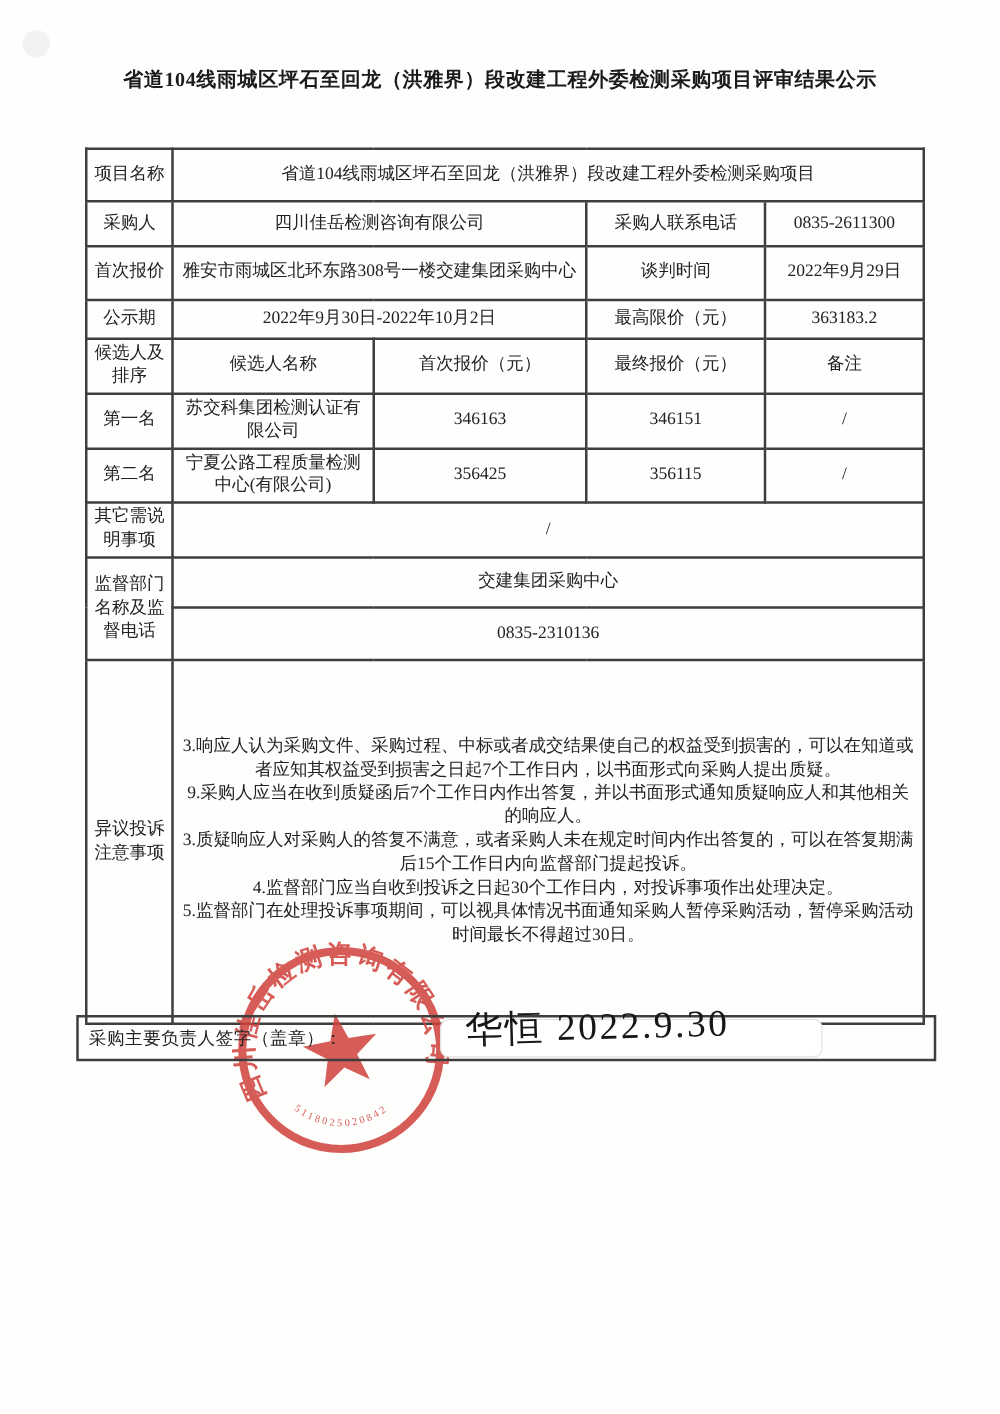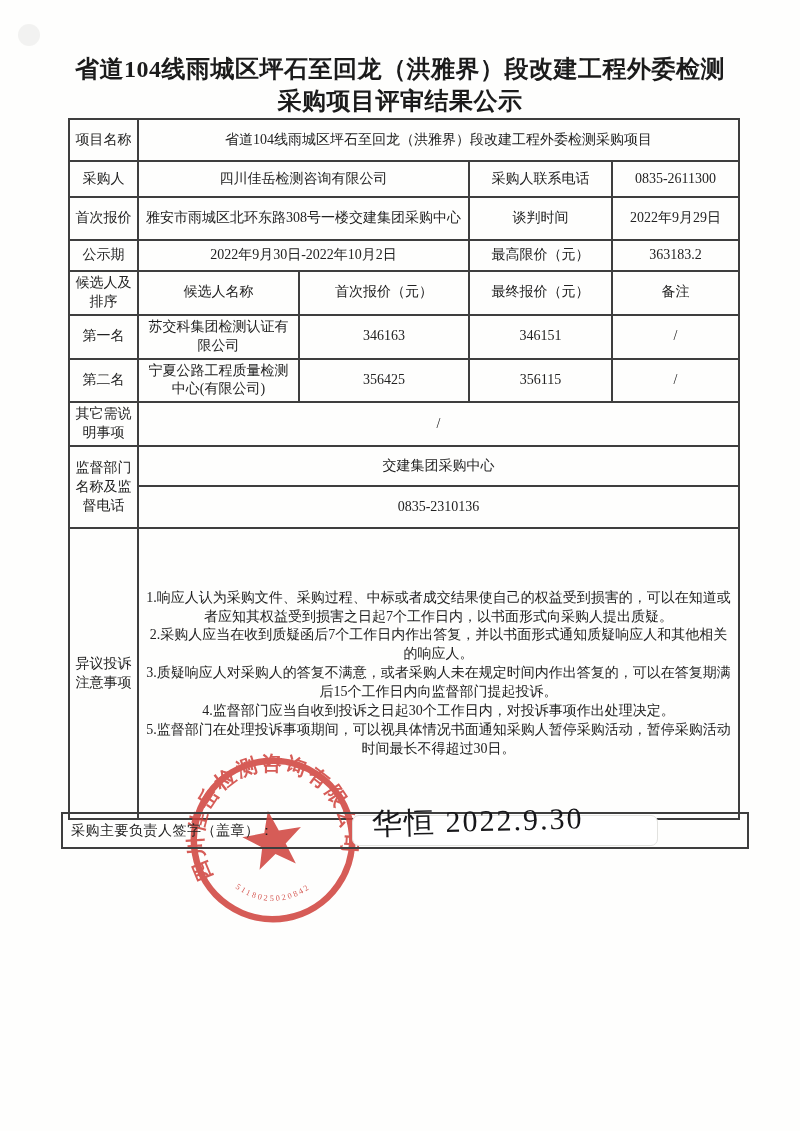--- a/index.html
+++ b/index.html
@@ -11,21 +11,21 @@
     font-family:"Liberation Serif", serif;
     color:#212121;
     overflow:hidden;
   }
   .scan-smudge {
     position:absolute; left:18px; top:24px; width:22px; height:22px;
     background:#ededeb; border-radius:50%; opacity:.7;
   }
   .doc-title {
     position:absolute; left:75px; top:54px; width:650px;
-    text-align:center; font-size:24px; font-weight:700;
+    text-align:center; font-size:16px; font-weight:700;
     line-height:1.32; letter-spacing:.5px; color:#1b1b1b;
   }
   table.main {
     position:absolute; left:68px; top:118px; width:670px;
     border-collapse:collapse; table-layout:fixed;
   }
   table.main td {
     border:2px solid #3e3e3e;
     font-size:14px; text-align:center; vertical-align:middle;
     padding:2px 5px; line-height:1.35; color:#222;
@@ -130,22 +130,22 @@
       <tr class="r9a">
         <td rowspan="2">监督部门名称及监督电话</td>
         <td colspan="4">交建集团采购中心</td>
       </tr>
       <tr class="r9b">
         <td colspan="4">0835-2310136</td>
       </tr>
       <tr class="r10">
         <td>异议投诉注意事项</td>
         <td colspan="4" class="objection-text">
-          <p class="para">1.响应人认为采购文件、采购过程、中标或者成交结果使自己的权益受到损害的，可以在知道或者应知其权益受到损害之日起7个工作日内，以书面形式向采购人提出质疑。</p>
-          <p class="para">2.采购人应当在收到质疑函后7个工作日内作出答复，并以书面形式通知质疑响应人和其他相关的响应人。</p>
+          <p class="para">3.响应人认为采购文件、采购过程、中标或者成交结果使自己的权益受到损害的，可以在知道或者应知其权益受到损害之日起7个工作日内，以书面形式向采购人提出质疑。</p>
+          <p class="para">9.采购人应当在收到质疑函后7个工作日内作出答复，并以书面形式通知质疑响应人和其他相关的响应人。</p>
           <p class="para">3.质疑响应人对采购人的答复不满意，或者采购人未在规定时间内作出答复的，可以在答复期满后15个工作日内向监督部门提起投诉。</p>
           <p class="para">4.监督部门应当自收到投诉之日起30个工作日内，对投诉事项作出处理决定。</p>
           <p class="para">5.监督部门在处理投诉事项期间，可以视具体情况书面通知采购人暂停采购活动，暂停采购活动时间最长不得超过30日。</p>
         </td>
       </tr>
     </tbody>
   </table>
 
   <svg class="stamp" viewBox="0 0 200 200" xmlns="http://www.w3.org/2000/svg">
     <circle cx="100" cy="100" r="91" fill="none" stroke-width="7.5" stroke="#d0423c"></circle>

